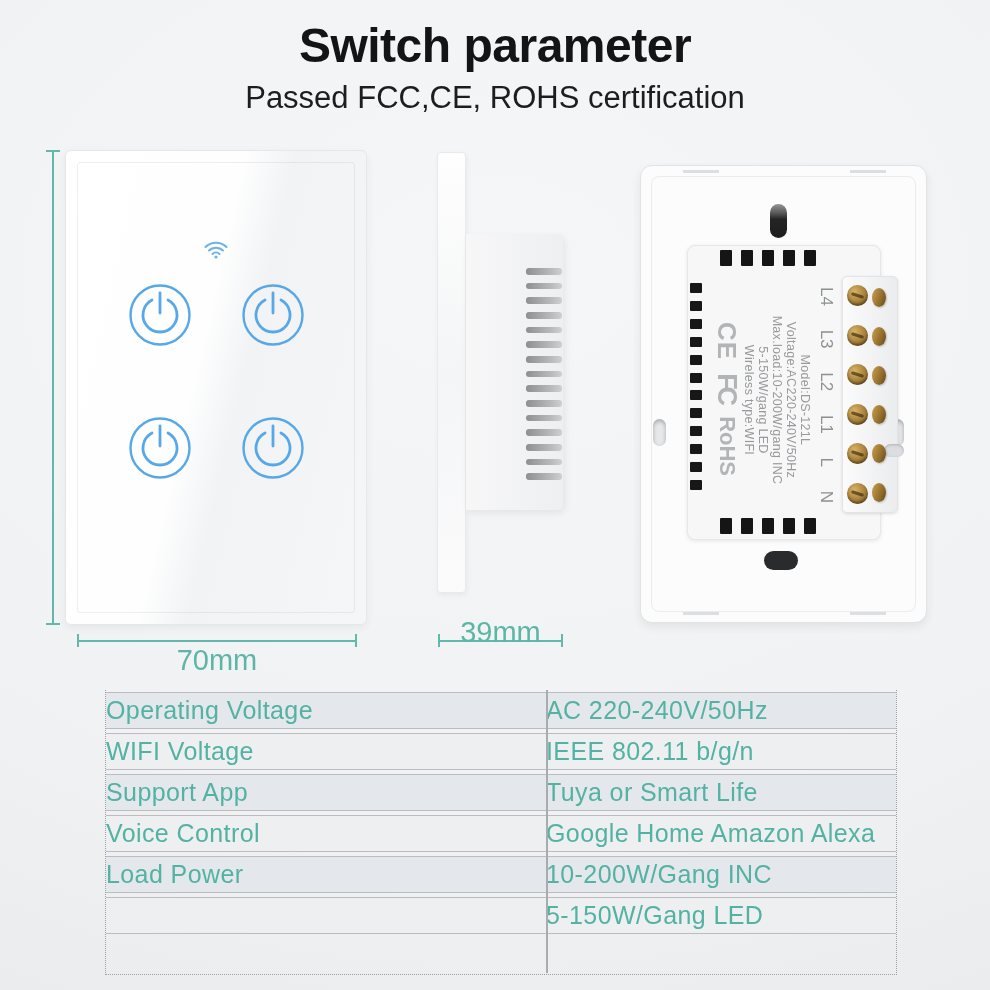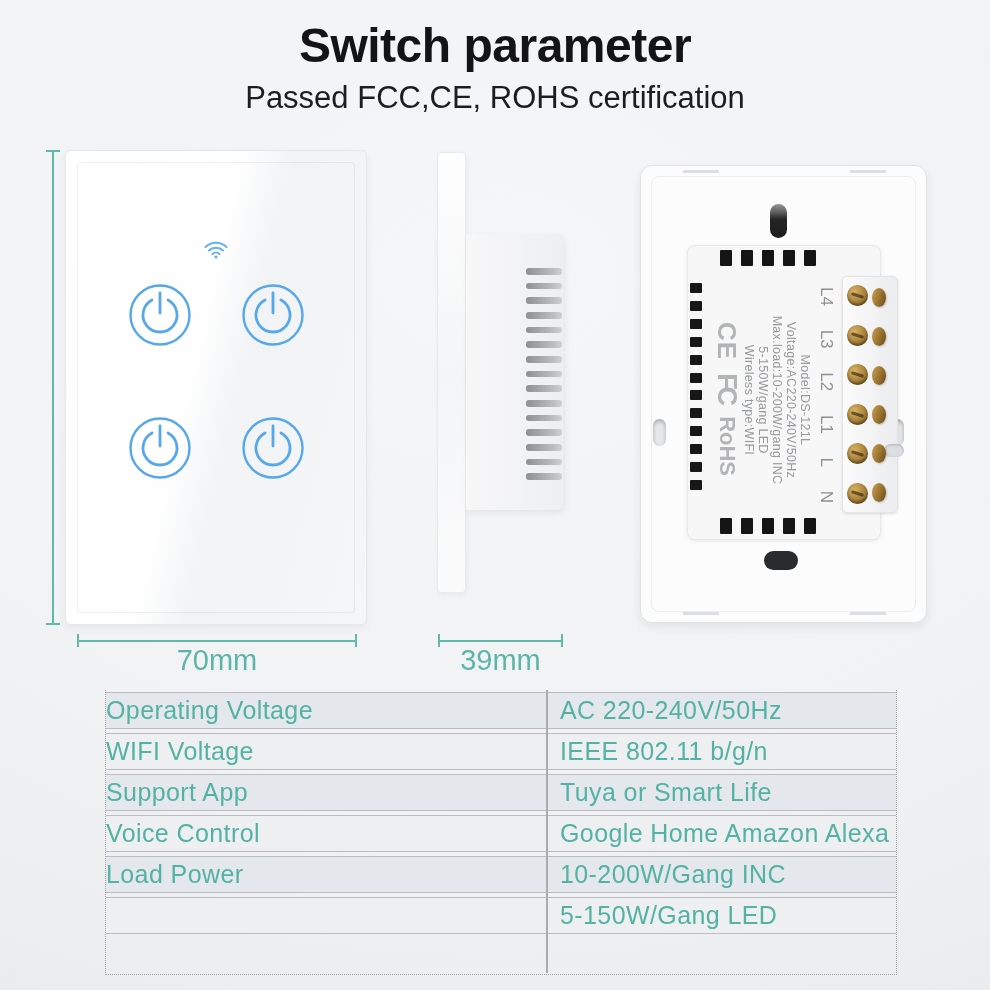--- a/index.html
+++ b/index.html
@@ -76,21 +76,21 @@
   
   .spec{left:105px;top:690px;width:792px;height:285px;box-sizing:border-box;padding-top:2px;
     border-left:1px dotted #9da1a5;border-right:1px dotted #9da1a5;border-bottom:1px dotted #9da1a5;}
   .spec-divider{left:440px;top:0;width:2px;height:283px;background:#a9acaf;}
   .srow{display:flex;height:37px;margin-bottom:4px;box-sizing:border-box;
     border-top:1px solid #babcbf;border-bottom:1px solid #babcbf;
     font-size:25px;letter-spacing:.4px;color:#53b2a3;line-height:35px;}
   .srow:nth-child(odd){background:#edeff1;}
   .srow:nth-child(even){background:#e4e8ec;}
   .scell-l{width:440px;text-align:left;}
-  .scell-r{flex:1;padding-left:14px;}
+  .scell-r{flex:1;}
 </style>
 </head>
 <body>
 
 <div class="stage">
 
   <div class="abs title">Switch parameter</div>
   <div class="abs subtitle">Passed FCC,CE, ROHS certification</div>
 
   <div class="abs dim vline" style="left:52px;top:150px;height:475px;"></div>
@@ -161,21 +161,21 @@
       <i></i>
       <i></i>
       <i></i>
       <i></i>
       <i></i>
     </div>
 
   <div class="abs dim hline" style="left:438px;top:640px;width:125px;"></div>
   <div class="abs dim hcap" style="left:438px;top:634px;"></div>
   <div class="abs dim hcap" style="left:561px;top:634px;"></div>
-  <div class="abs dim-label" style="left:438px;top:644px;width:125px;">39mm</div>
+  <div class="abs dim-label" style="left:438px;top:616px;width:125px;">39mm</div>
 
   <div class="abs plate">
     <div class="abs plate-inner"></div>
   </div>
   <div class="abs notch" style="left:683px;top:170px;width:36px;"></div>
   <div class="abs notch" style="left:850px;top:170px;width:36px;"></div>
   <div class="abs notch" style="left:683px;top:612px;width:36px;"></div>
   <div class="abs notch" style="left:850px;top:612px;width:36px;"></div>
   <div class="abs slot-v"></div>
   <div class="abs slot-h"></div>

